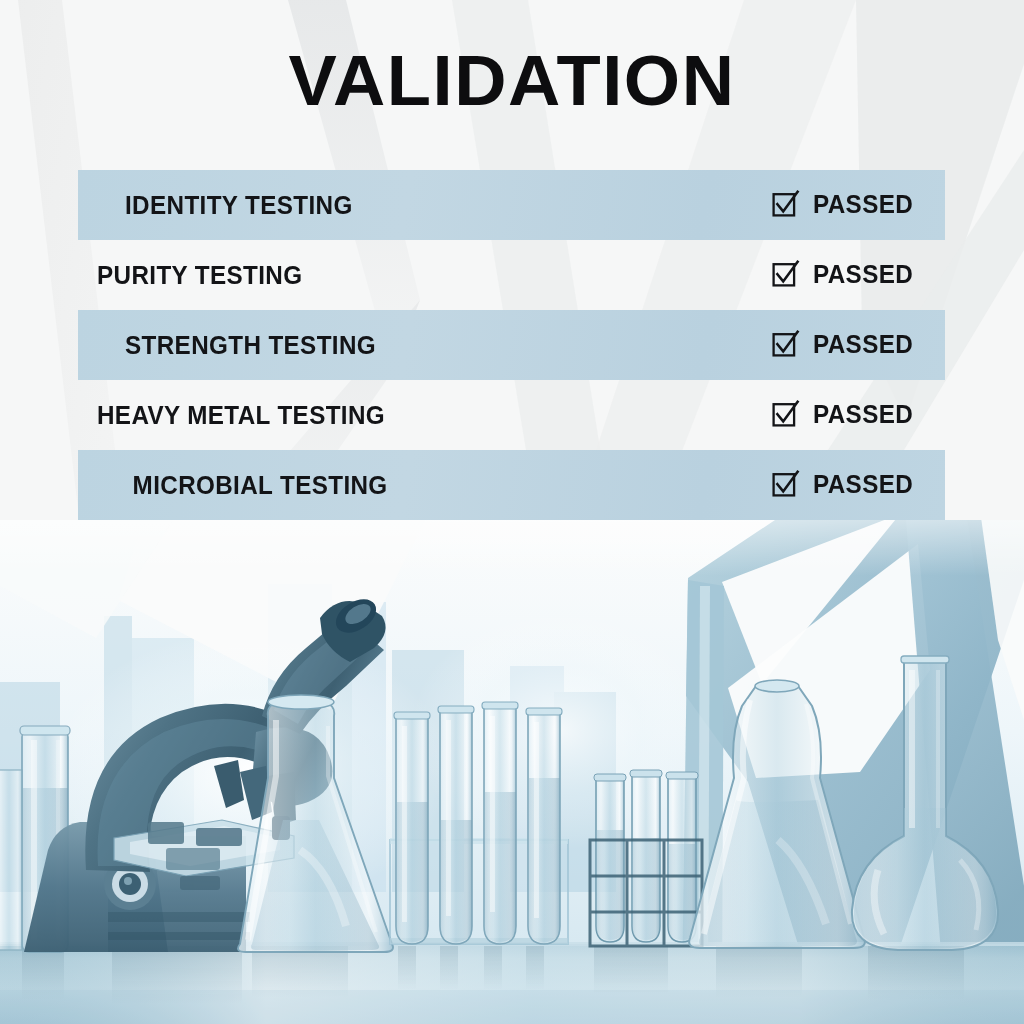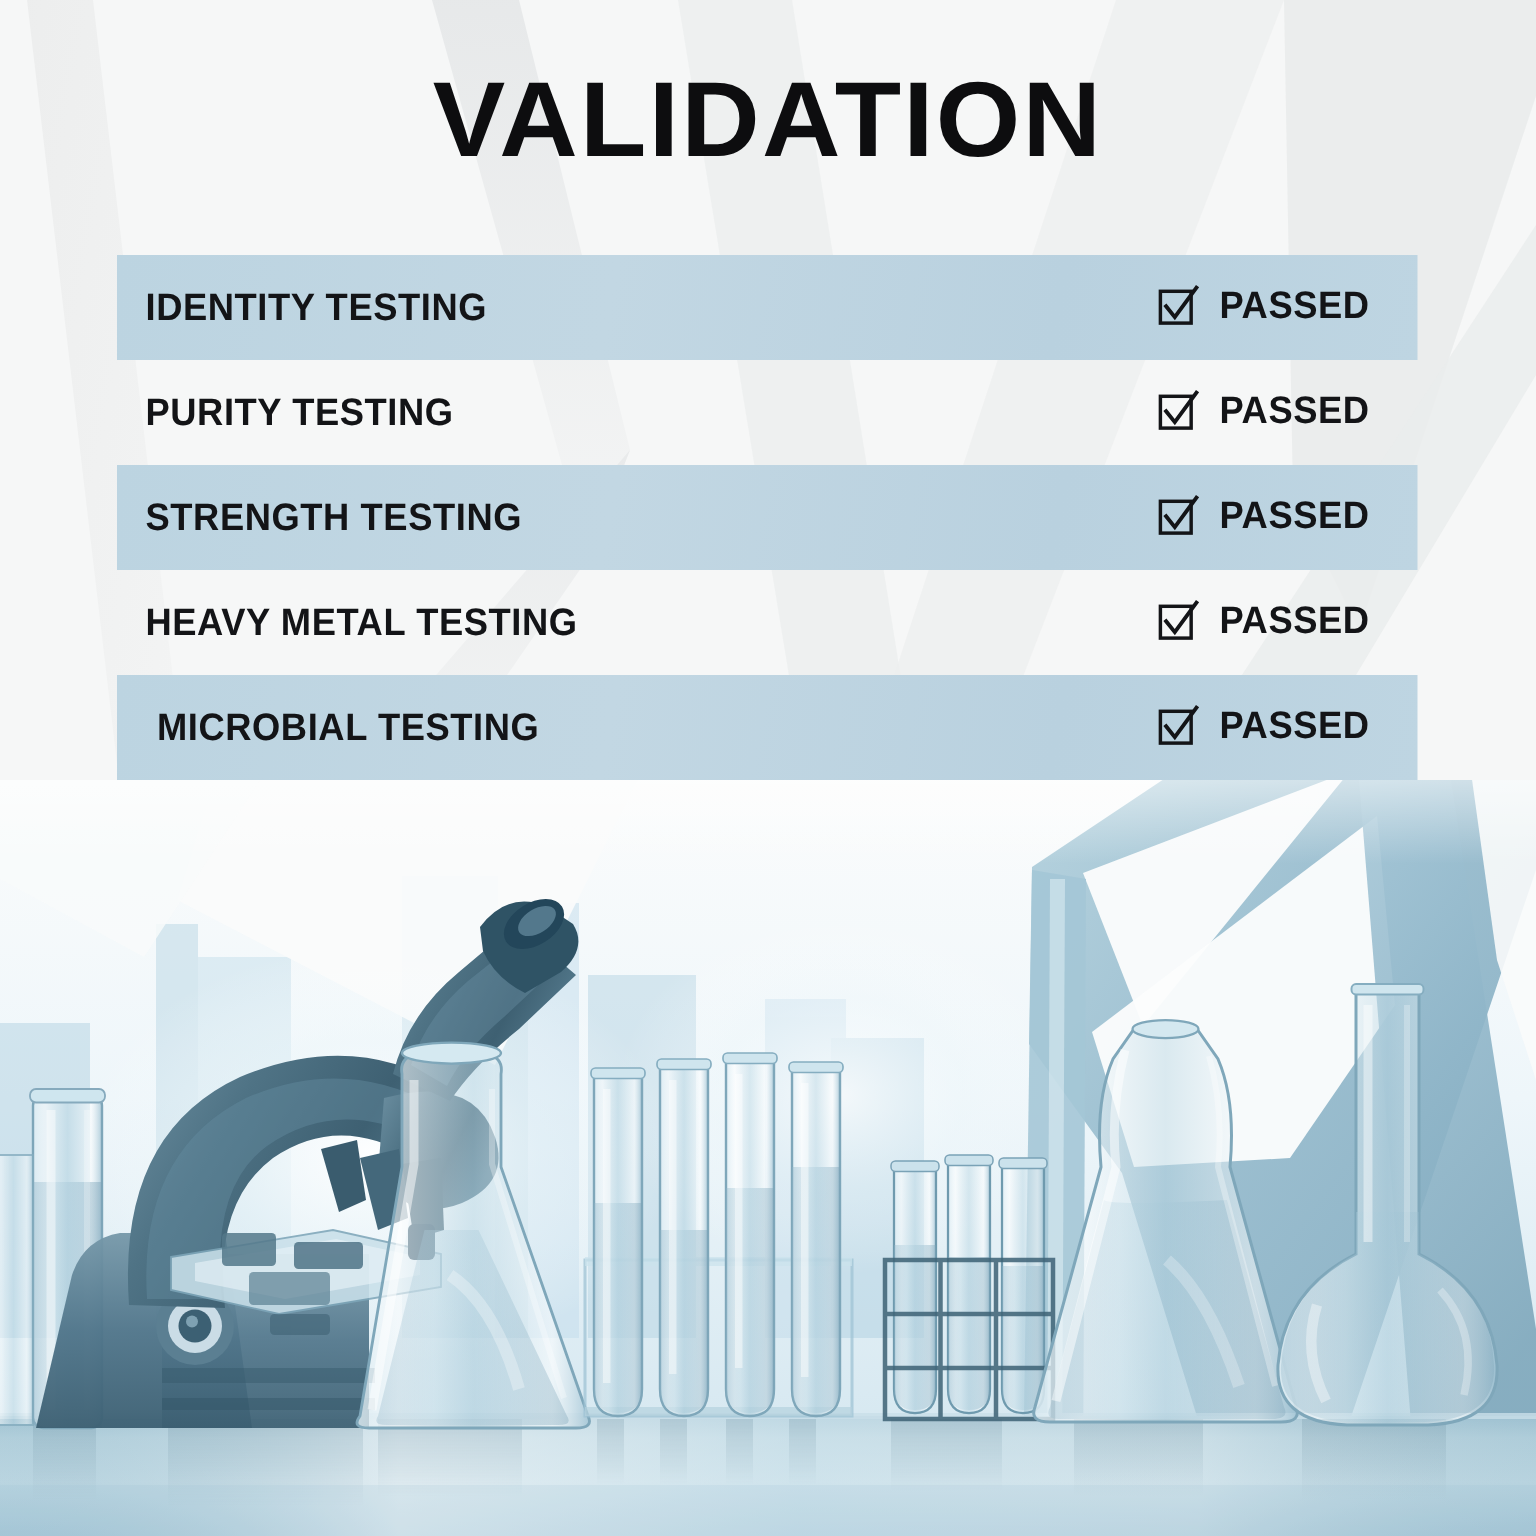--- a/index.html
+++ b/index.html
@@ -61,20 +61,21 @@
   }
   .row {
     position: relative;
     height: 70px;
     display: flex;
     align-items: center;
     box-sizing: border-box;
   }
   .row.shaded {
     background: linear-gradient(100deg, #bcd4e1 0%, #c2d7e3 38%, #b9d1df 72%, #bed5e2 100%);
+    padding-left: 28px;
   }
   .row.plain {
     background: transparent;
   }
   .row-label {
     font-size: 25.5px;
     font-weight: bold;
     letter-spacing: 0.4px;
     color: #131417;
     white-space: nowrap;

